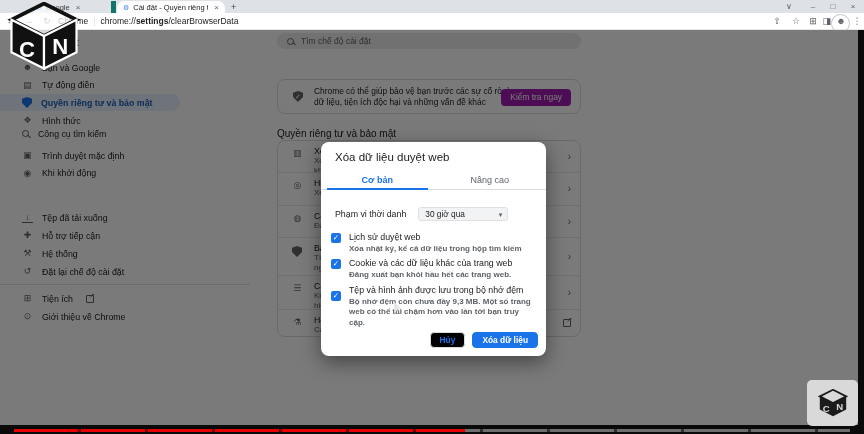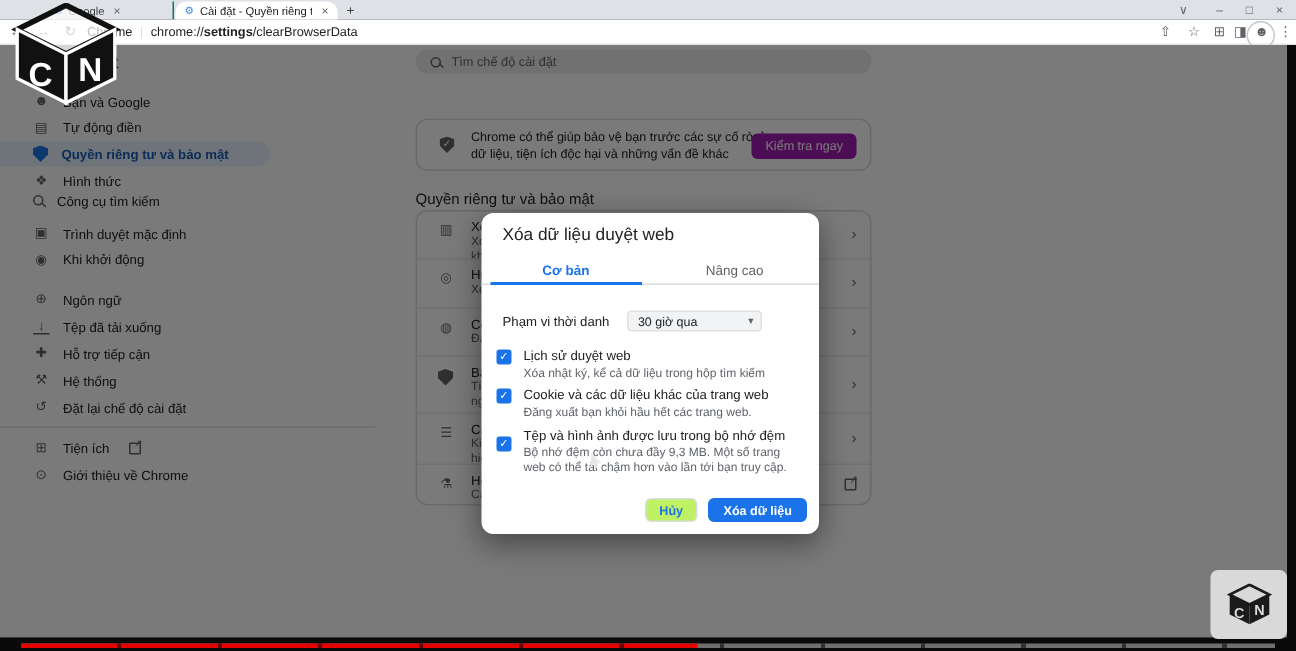--- a/index.html
+++ b/index.html
@@ -4,21 +4,21 @@
 <style>
   * { margin:0; padding:0; box-sizing:border-box; }
   html,body { background:#000; }
   body { font-family:"Liberation Sans", sans-serif; }
   #frame { position:relative; width:864px; height:434px; background:#000; overflow:hidden; }
 
   
   #tabstrip { position:absolute; left:0; top:0; width:864px; height:13px; background:#dee1e6; }
   .tab { position:absolute; top:1px; height:12px; display:flex; align-items:center; gap:4px;
          font-size:7.5px; color:#3c4043; padding:0 6px; }
-  .tab.inactive { border-right:1px solid #0f766e;text-align:right; }
+  .tab.inactive { border-right:5px solid #0f766e;text-align:right; }
   .tab.active { background:#fff; border-radius:7px 7px 0 0; color:#202124; }
   .tab .title { white-space:nowrap; overflow:hidden; max-width:78px; }
   .tab .x { color:#5f6368; font-size:8px; margin-left:2px; }
   .favicon { font-size:7px; line-height:1; }
   #newtab { position:absolute; left:231px; top:2px; font-size:9px; color:#3c4043; }
   .winctl { position:absolute; top:0; width:18px; height:13px; text-align:center;
             font-size:8px; color:#5f6368; line-height:13px; }
 
   
   #toolbar { position:absolute; left:0; top:13px; width:864px; height:17px; background:#fff;
@@ -98,24 +98,24 @@
   .dlg-tab.active::after { content:""; position:absolute; left:6px; right:6px; bottom:-1px; height:2px; background:#1a73e8; }
   #timerow { position:absolute; left:14px; top:65px; width:197px; display:flex; align-items:center; }
   #timerow .lbl { font-size:8.8px; color:#202124; }
   #timesel { margin-left:12px; width:90px; height:14px; background:#f1f3f4; border:1px solid #e0e0e0;
              border-radius:3px; font-size:8.3px; color:#202124; line-height:13px; padding:0 6px; position:relative; }
   #timesel .caret { position:absolute; right:5px; top:0; font-size:7px; color:#5f6368; }
   .cbrow { position:absolute; left:10px; width:205px; display:flex; gap:8px; }
   .cbx { width:10px; height:10px; background:#1a73e8; border-radius:2px; color:#fff; font-size:7.5px;
          line-height:10px; text-align:center; flex:0 0 10px; margin-top:1px; }
   .cb-label { font-size:8.8px; color:#202124; line-height:1.25; }
-  .cb-desc { font-size:8px; color:#5f6368; line-height:1.3; margin-top:1px; }
+  .cb-desc { font-size:8px; color:#5f6368; line-height:1.3; margin-top:1px;font-weight:bold; }
   #dlg-footer { position:absolute; right:8px; bottom:8px; display:flex; gap:7px; }
   .btn { height:16px; line-height:15px; padding:0 9px; font-size:8.4px; border-radius:4px; font-weight:bold; }
-  .btn.ghost { background:#bef264; border:1px solid #dadce0; color:#1a73e8; }
+  .btn.ghost { background:#000000; border:1px solid #dadce0; color:#1a73e8; }
   .btn.primary { background:#1a73e8; border:1px solid #1a73e8; color:#fff; }
 
   
   #cursor { position:absolute; left:394px; top:272px; width:7px; height:10px; z-index:40;
             background:#e8e8e8; clip-path:polygon(0 0,100% 68%,45% 68%,62% 100%,42% 100%,30% 72%,0 92%);
             filter:drop-shadow(0 0 1px #777); }
 
   
   #wm-tl { position:absolute; left:6px; top:2px; z-index:60; }
   #wm-br { position:absolute; left:807px; top:380px; width:51px; height:46px; background:#d9d9d9;
@@ -192,24 +192,20 @@
       </div>
     <div class="nav-item" style="top:117px;" data-name="sidebar-item-default-browser">
       <span class="ic i-browser" data-name="browser-window-icon"></span>
       <span>Trình duyệt mặc định</span>
       </div>
     <div class="nav-item" style="top:134.5px;" data-name="sidebar-item-on-startup">
       <span class="ic i-power" data-name="power-icon"></span>
       <span>Khi khởi động</span>
       </div>
 
-    <div class="nav-item" style="top:161px;" data-name="sidebar-item-languages">
-      <span class="ic i-globe" data-name="globe-icon"></span>
-      <span>Ngôn ngữ</span>
-      </div>
     <div class="nav-item" style="top:197px;" data-name="sidebar-item-accessibility">
       <span class="ic i-access" data-name="accessibility-icon"></span>
       <span>Hỗ trợ tiếp cận</span>
       </div>
     <div class="nav-item" style="top:179px;" data-name="sidebar-item-downloads">
       <span class="ic i-dl" data-name="download-icon"></span>
       <span>Tệp đã tải xuống</span>
       </div>
     <div class="nav-item" style="top:215px;" data-name="sidebar-item-system">
       <span class="ic i-wrench" data-name="wrench-icon"></span>

